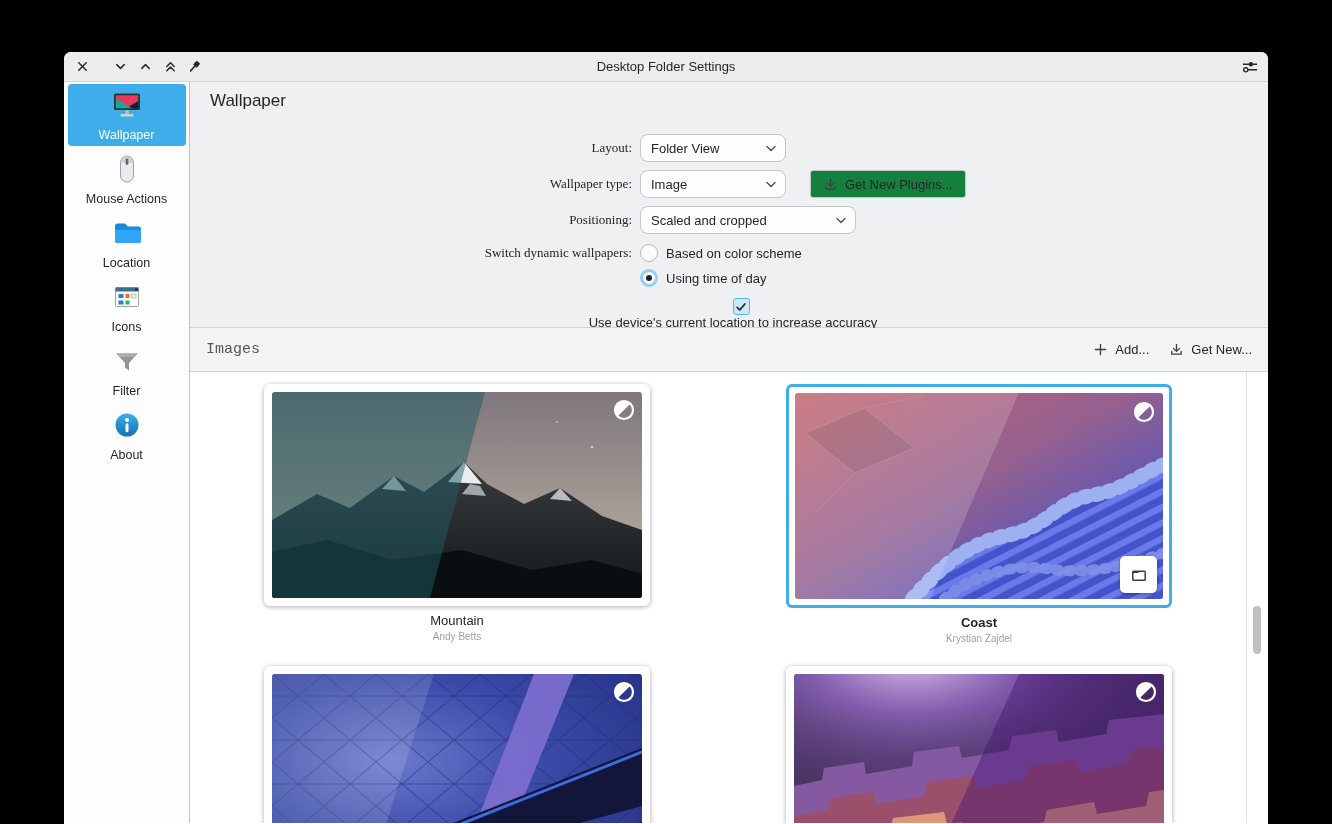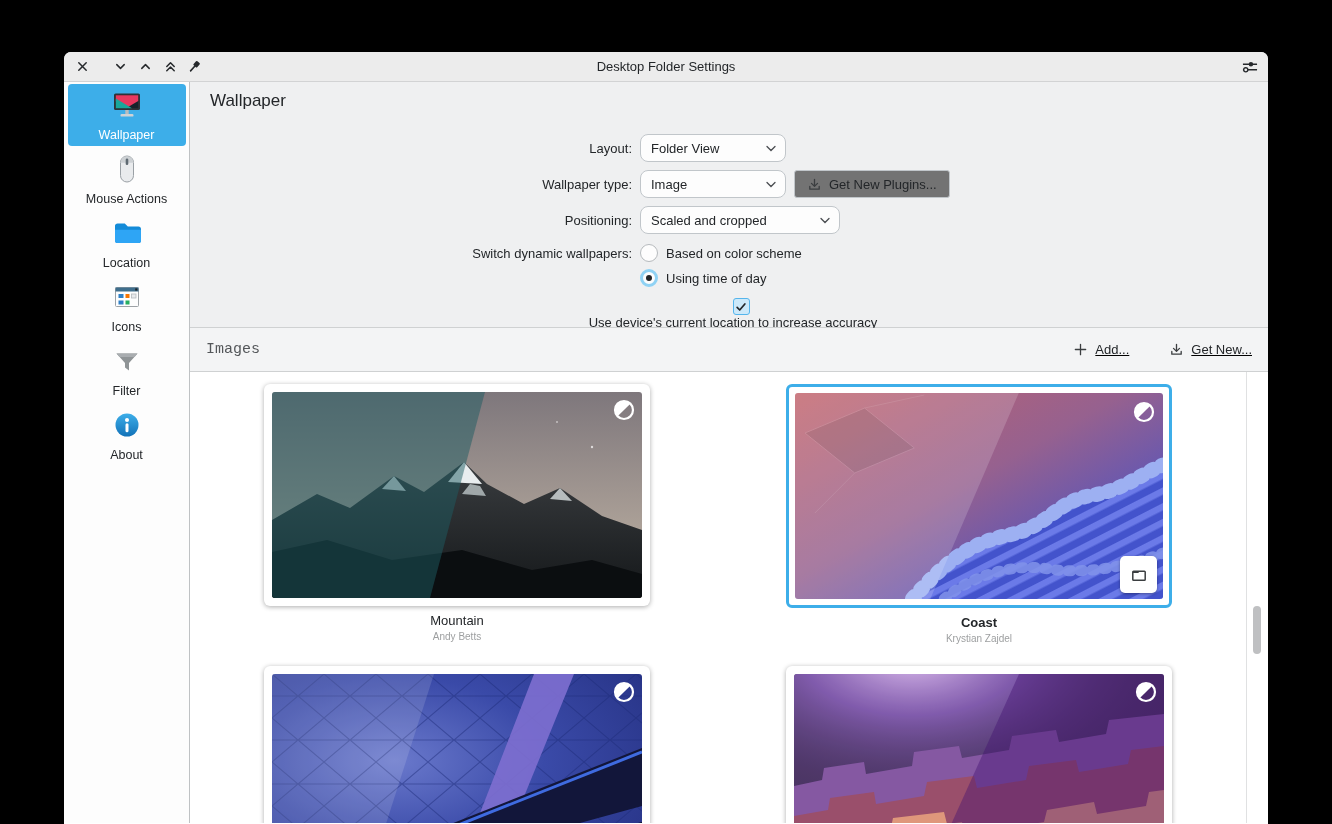--- a/index.html
+++ b/index.html
@@ -33,40 +33,40 @@
   .side-item.selected .lbl { color:#fff; }
 
   
   .main { flex:1; display:flex; flex-direction:column; min-width:0; }
 
   .form-section { background:#eff0f1; border-bottom:1px solid #cfd1d2; padding-bottom:11px; }
   .page-title { font-size:17px; font-weight:400; color:#232629; margin:9px 0 0 20px; }
   .form-rows { margin-top:23px; }
   .form-row { display:flex; align-items:center; height:28px; margin-bottom:8px; }
   .form-row.short { height:18px; margin-bottom:7px; }
-  .form-label { width:442px; flex:none; text-align:right; margin-right:8px; font-size:13px; color:#232629; }
+  .form-label { width:442px; flex:none; text-align:right; margin-right:8px; font-size:13px; color:#232629;font-family:Liberation Serif, serif; }
   .combo { height:28px; background:#fdfdfd; border:1px solid #c1c6ca; border-radius:8px;
            display:flex; align-items:center; justify-content:space-between;
            padding:0 9px 0 10px; font-size:13px; color:#232629; cursor:pointer; }
-  .combo.w1 { width:146px; } .combo.w2 { width:200px; }
-  .push-btn { height:28px; margin-left:8px; background:#737373; border:1px solid #c1c6ca; border-radius:3px;
+  .combo.w1 { width:146px; } .combo.w2 { width:216px; }
+  .push-btn { height:28px; margin-left:24px; background:#15803d; border:1px solid #c1c6ca; border-radius:3px;
               display:flex; align-items:center; gap:7px; padding:0 12px; font-size:13px; color:#232629; cursor:pointer; }
   .radio { width:18px; height:18px; border-radius:50%; background:#fdfdfd; border:1px solid #b6babd; flex:none; cursor:pointer; }
   .radio.checked { border:3px solid #8fd2f4; display:flex; align-items:center; justify-content:center; }
   .radio.checked::after { content:""; width:6px; height:6px; border-radius:50%; background:#232629; }
   .checkbox { width:17px; height:17px; border-radius:3px; background:#cce9fa; border:1.5px solid #55b5ec;
               display:flex; align-items:center; justify-content:center; flex:none; cursor:pointer; }
   .ctl-label { font-size:13px; color:#232629; margin-left:8px; }
   .indent { margin-left:24px; }
 
   
   .images-header { height:44px; background:#f3f4f5; border-bottom:1px solid #cfd1d2;
                    display:flex; align-items:center; padding:0 16px; flex:none; }
   .images-title { font-size:15px; color:#54575a;font-family:Liberation Mono, monospace; }
-  .header-actions { margin-left:auto; display:flex; align-items:flex-start; gap:40px;text-decoration:underline; }
+  .header-actions { margin-left:auto; display:flex; align-items:flex-start; gap:20px; }
   .flat-btn { display:flex; align-items:center; gap:7px; font-size:13px; color:#232629; cursor:pointer; background:none; border:none; }
 
   
   .grid-section { flex:1; background:#fff; position:relative; overflow:hidden; }
   .grid { position:absolute; left:0; right:22px; top:0; bottom:-400px; display:flex; flex-wrap:wrap;
           justify-content:center; column-gap:136px; row-gap:20px; padding-top:12px; align-content:flex-start; }
   .wall-item { width:386px; cursor:pointer; }
   .thumb-card { background:#fff; border-radius:6px; padding:8px; box-shadow:0 1px 5px rgba(0,0,0,.33); position:relative; }
   .wall-item.selected .thumb-card { box-shadow:none; border:3px solid #3daee9; padding:6px; }
   .art { width:100%; height:206px; border-radius:3px; overflow:hidden; position:relative; }

